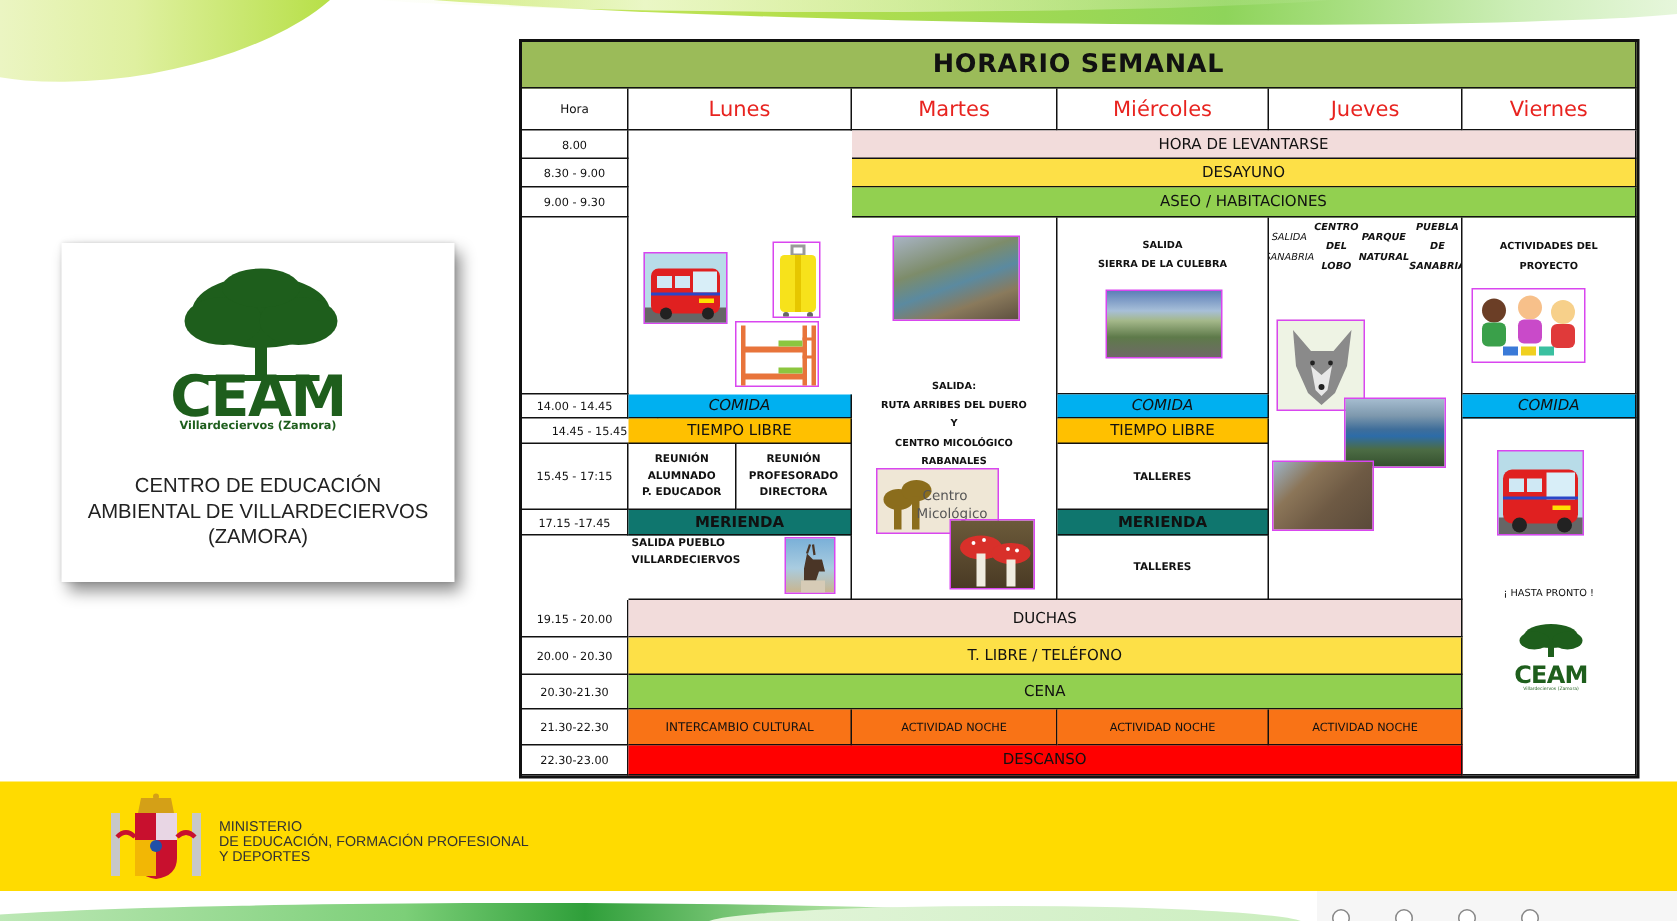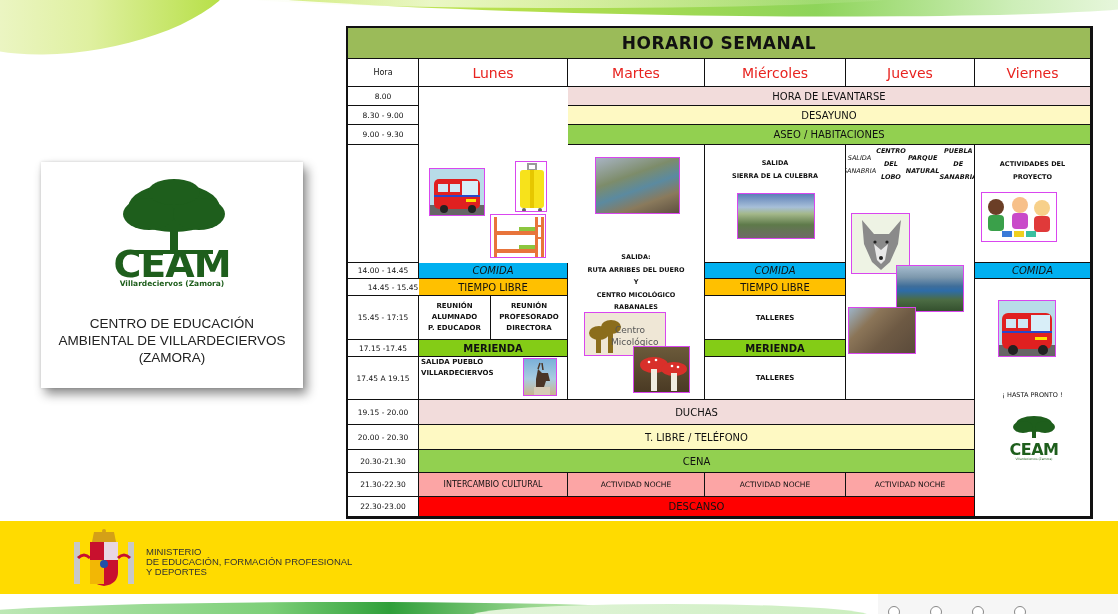--- a/index.html
+++ b/index.html
@@ -35,26 +35,26 @@
     border-right: 1.5px solid #111; border-bottom: 1.5px solid #111;
     font-family: "DejaVu Sans", sans-serif; color: #111; overflow: hidden; }
   .title { background: #9bbb59; font-size: 17px; font-weight: bold; letter-spacing: 0.5px; }
   .day { color: #e8231f; font-size: 14px; }
   .hora { font-size: 7.5px; }
   .hora-h { font-size: 8px; }
   .band { font-size: 10px; }
   .tiny { font-size: 7px; font-weight: bold; line-height: 11px; flex-direction: column; }
 
   .pink { background: #f2dcdb; }
-  .blue { background: #fef9c3; }
+  .blue { background: #fde047; }
   .green { background: #92d050; }
   .cyan { background: #00b0f0; }
   .orange { background: #ffc000; }
-  .magenta { background: #84cc16; text-align: center; }
-  .yellow { background: #fca5a5; }
+  .magenta { background: #0f766e; text-align: center; }
+  .yellow { background: #f97316; }
   .red { background: #ff0000; }
 
   .pic { position: absolute; border: 1px solid #d946ef; overflow: hidden; }
 
   .ministry { position: absolute; left: 0; top: 521px; width: 1118px; height: 73px; background: #ffdb00; }
   .ministry .crest { position: absolute; left: 72px; top: 7px; width: 64px; height: 60px; }
   .ministry .text { position: absolute; left: 146px; top: 26px; font-family: "Liberation Sans", sans-serif;
     font-size: 9.5px; line-height: 10px; color: #333; text-transform: uppercase; }
 
   .dots { position: absolute; top: 606px; display: flex; gap: 30px; left: 888px; }
@@ -101,21 +101,20 @@
   <div class="cell day" style="left:627px;top:31px;width:116px;height:28px;">Viernes</div>
 
   <div class="cell hora" style="left:0;top:59px;width:71px;height:19px;">8.00</div>
   <div class="cell hora" style="left:0;top:78px;width:71px;height:19px;">8.30 - 9.00</div>
   <div class="cell hora" style="left:0;top:97px;width:71px;height:20px;">9.00 - 9.30</div>
   <div class="cell hora" style="left:0;top:117px;width:71px;height:118px;"></div>
   <div class="cell hora" style="left:0;top:235px;width:71px;height:16px;">14.00 - 14.45</div>
   <div class="cell hora" style="left:0;top:251px;width:91px;height:17px;">14.45 - 15.45</div>
   <div class="cell hora" style="left:0;top:268px;width:71px;height:44px;">15.45 - 17:15</div>
   <div class="cell hora" style="left:0;top:312px;width:71px;height:17px;">17.15 -17.45</div>
-  <div class="cell hora" style="left:0;top:329px;width:71px;height:43px;">17.45 A 19.15</div>
   <div class="cell hora" style="left:0;top:372px;width:71px;height:25px;">19.15 - 20.00</div>
   <div class="cell hora" style="left:0;top:397px;width:71px;height:25px;">20.00 - 20.30</div>
   <div class="cell hora" style="left:0;top:422px;width:71px;height:23px;">20.30-21.30</div>
   <div class="cell hora" style="left:0;top:445px;width:71px;height:24px;">21.30-22.30</div>
   <div class="cell hora" style="left:0;top:469px;width:71px;height:20px;">22.30-23.00</div>
 
 
   <div class="pic" style="left:81px;top:140px;width:56px;height:48px;background:#b8dce8;">
     <svg viewBox="0 0 56 48" width="56" height="48">
         <rect x="0" y="36" width="56" height="12" fill="#666"></rect>

